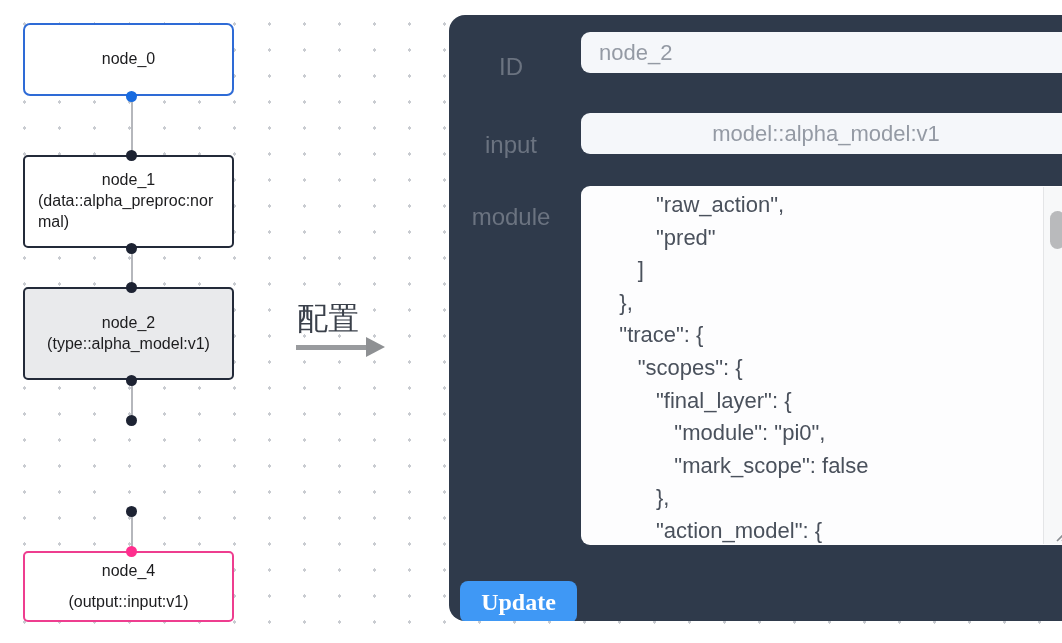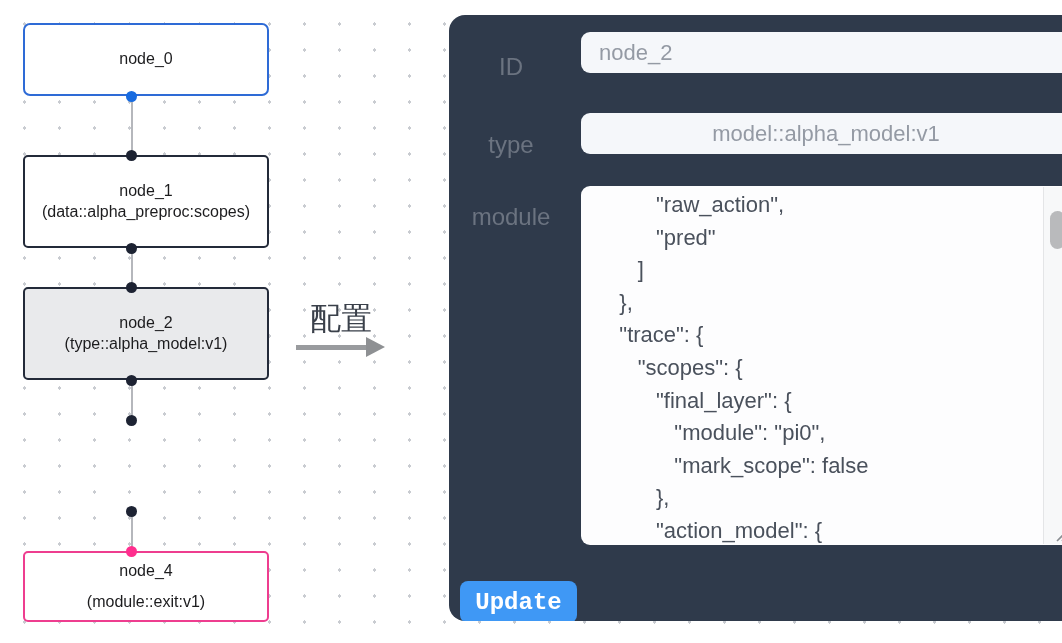--- a/index.html
+++ b/index.html
@@ -10,40 +10,40 @@
     background-image:radial-gradient(circle, #c9ccd1 1.6px, transparent 1.7px);
     background-size:35px 26px;
     background-position:7px 11px;
     position:relative;
   }
 
   
   .canvas { position:absolute; inset:0; }
 
   .node {
-    position:absolute; left:23px; width:246px;
+    position:absolute; left:23px; width:211px;
     background:#ffffff; border:2px solid #232a39; border-radius:5px;
     display:flex; flex-direction:column; align-items:center; justify-content:center;
-    text-align:center; padding:0 13px;
+    text-align:left; padding:0 13px;
     font-size:16px; line-height:1.3; color:#1c1c1e;
     word-break:break-all; cursor:pointer;
   }
   .node-0 { top:23px;  height:73px; border-color:#2e6bd6; border-radius:7px; }
   .node-1 { top:155px; height:93px; }
   .node-2 { top:287px; height:93px; background:#e9eaec; border-width:2.5px; }
   .node-3 { top:420px; height:91px; }
   .node-4 { top:551px; height:71px; border-color:#ee3d8f;gap:10px; }
 
   .edge { position:absolute; left:131px; width:2px; background:#b5b7bc; }
   .handle { position:absolute; left:126px; width:11px; height:11px; border-radius:50%; background:#1d2333; cursor:crosshair; }
   .handle.blue { background:#186be0; }
   .handle.pink { background:#ff2e8e; }
 
   
-  .cfg-label { position:absolute; left:310px; top:298px; font-size:31px; color:#3a404a;
+  .cfg-label { position:absolute; left:297px; top:298px; font-size:31px; color:#3a404a;
                font-family:"Liberation Sans", sans-serif; }
   .arrow-line { position:absolute; left:296px; top:345px; width:72px; height:5px; background:#999b9e; }
   .arrow-head { position:absolute; left:366px; top:337px; width:0; height:0;
                 border-left:19px solid #8e9093; border-top:10.5px solid transparent; border-bottom:10.5px solid transparent; }
 
   
   .panel {
     position:absolute; left:408px; top:15px; width:640px; height:606px;
     background:#2f3a4b; border-radius:16px; overflow:hidden;margin-left:41px;
   }
@@ -74,48 +74,48 @@
   }
   .scroll-thumb {
     position:absolute; left:6px; top:24px; width:15px; height:38px;
     background:#b9babc; border-radius:8px; cursor:grab;
   }
   .resize-handle { position:absolute; right:4px; bottom:3px; cursor:nwse-resize; }
 
   .update-btn {
     position:absolute; left:11px; top:566px; width:117px; height:42px;
     background:#3f98f5; border:none; border-radius:8px;
-    font-family:Liberation Mono, monospace;
+    font-family:Liberation Serif, serif;
     color:#ffffff; font-size:24px; font-weight:bold; cursor:pointer;
   }
 </style>
 </head>
 <body>
 
 <div class="canvas">
 
   <div class="edge" style="top:96px;height:59px;"></div>
   <div class="edge" style="top:248px;height:39px;"></div>
   <div class="edge" style="top:380px;height:40px;"></div>
   <div class="edge" style="top:511px;height:40px;"></div>
 
   <div class="node node-0">
     <span>node_0</span>
   </div>
   <div class="node node-1">
     <span>node_1</span>
-    <span>(data::alpha_preproc:scopes)</span>
+    <span>(data::alpha_preproc:normal)</span>
   </div>
   <div class="node node-2">
     <span>node_2</span>
     <span>(type::alpha_model:v1)</span>
   </div>
   <div class="node node-4">
     <span>node_4</span>
-    <span>(module::exit:v1)</span>
+    <span>(output::input:v1)</span>
   </div>
 
   <div class="handle blue" style="top:91px;"></div>
   <div class="handle" style="top:150px;"></div>
   <div class="handle" style="top:243px;"></div>
   <div class="handle" style="top:282px;"></div>
   <div class="handle" style="top:375px;"></div>
   <div class="handle" style="top:415px;"></div>
   <div class="handle" style="top:506px;"></div>
   <div class="handle pink" style="top:546px;"></div>
@@ -123,21 +123,21 @@
 
 <div class="cfg-label">配置</div>
 <div class="arrow-line"></div>
 <div class="arrow-head"></div>
 
 <div class="panel">
 
   <div class="field-label" style="top:38px;">ID</div>
   <input class="field-input" style="top: 17px;" value="node_2">
 
-  <div class="field-label" style="top:116px;">type</div>
+  <div class="field-label" style="top:116px;">input</div>
   <input class="field-input" style="top: 98px; text-align: center;" value="model::alpha_model:v1">
 
   <div class="field-label" style="top:188px;">module</div>
   <div class="config-box">
     <pre>         "raw_action",
          "pred"
       ]
    },
    "trace": {
       "scopes": {

